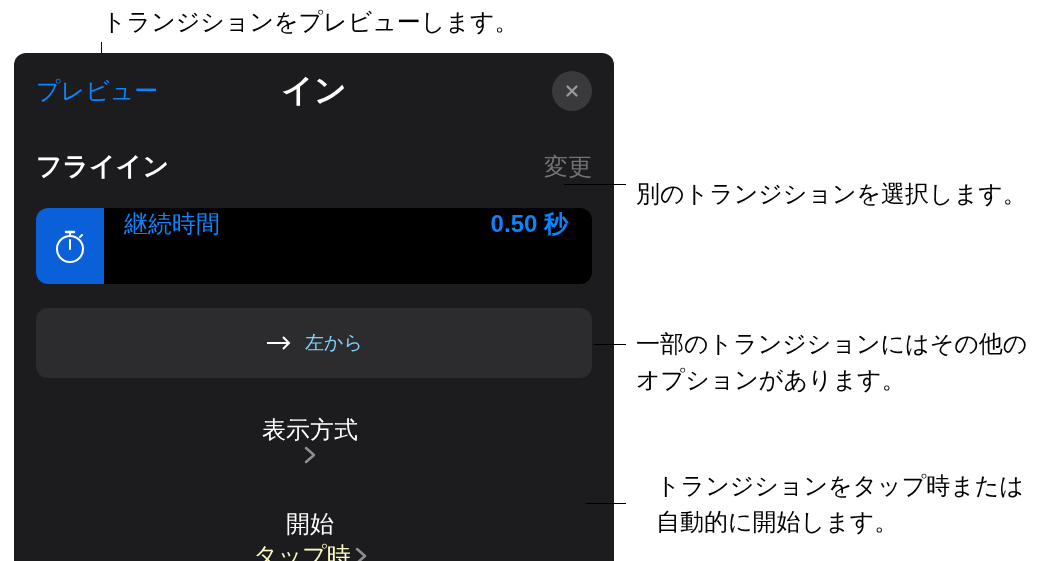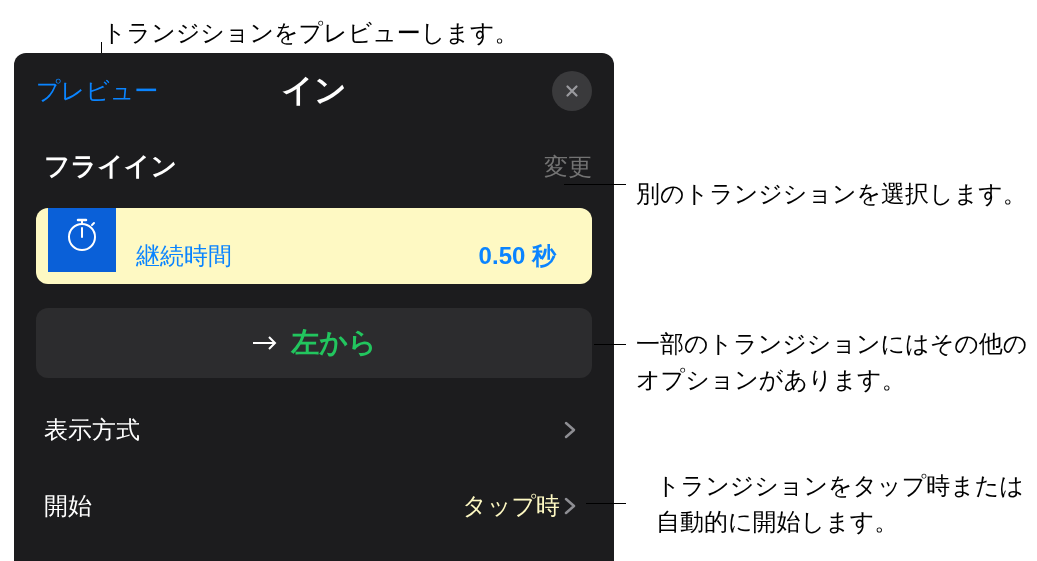--- a/index.html
+++ b/index.html
@@ -55,39 +55,39 @@
       cursor: pointer;
     }
     .close-btn svg {
       width: 18px;
       height: 18px;
     }
     .section-row {
       display: flex;
       justify-content: space-between;
       align-items: center;
-      padding: 16px 22px 16px 30px;
+      padding: 16px 22px 16px 22px;
     }
     .section-title {
       color: #ffffff;
       font-size: 26px;
       font-weight: 600;
     }
     .change-btn {
       color: #737373;
       font-size: 24px;
       font-weight: 400;
     }
     .duration-row {
       margin: 8px 22px 0 22px;
-      background: #fef9c3;
+      background: #000000;
       border-radius: 12px;
       display: flex;
-      align-items: flex-end;
-      padding: 12px;
+      align-items: flex-start;
+      padding: 0;
       height: 76px;
       overflow: hidden;
     }
     .duration-icon-box {
       width: 68px;
       height: 76px;
       background: #0a60d8;
       display: flex;
       align-items: center;
       justify-content: center;
@@ -109,29 +109,30 @@
       margin: 24px 22px 0 22px;
       background: #2c2c2e;
       border-radius: 12px;
       display: flex;
       align-items: center;
       justify-content: center;
       height: 70px;
       gap: 12px;
     }
     .direction-label {
-      color: #22c55e;
-      font-size: 28px;
-      font-weight: 700;
+      color: #7dd3fc;
+      font-size: 19px;
+      font-weight: 400;
     }
     .list-row {
       display: flex;
       justify-content: space-between;
       align-items: center;
       padding: 22px 38px 22px 30px;
+      flex-direction: column;
     }
     .list-label {
       color: #ffffff;
       font-size: 24px;
       font-weight: 400;
     }
     .list-value {
       color: #fef9c3;
       font-size: 24px;
       font-weight: 400;
@@ -162,21 +163,21 @@
       font-weight: 400;
     }
     .callout-line {
       position: absolute;
       background: #000000;
     }
   </style>
 </head>
 <body>
 
-<div class="annotation" style="left: 102px; top: 4px; margin-top: 11px;">トランジションをプレビューします。</div>
+<div class="annotation" style="left: 102px; top: 4px;">トランジションをプレビューします。</div>
 <div class="callout-line" style="left: 101px; top: 42px; width: 1px; height: 41px;"></div>
 
 <div class="panel">
   <div class="panel-header">
     <span class="preview-btn">プレビュー</span>
     <span class="panel-title">イン</span>
     <div class="close-btn">
       <svg viewBox="0 0 24 24">
         <path d="M6 6 L18 18 M18 6 L6 18" stroke="#9a9a9e" stroke-width="3" stroke-linecap="round" fill="none"></path>
       </svg>

